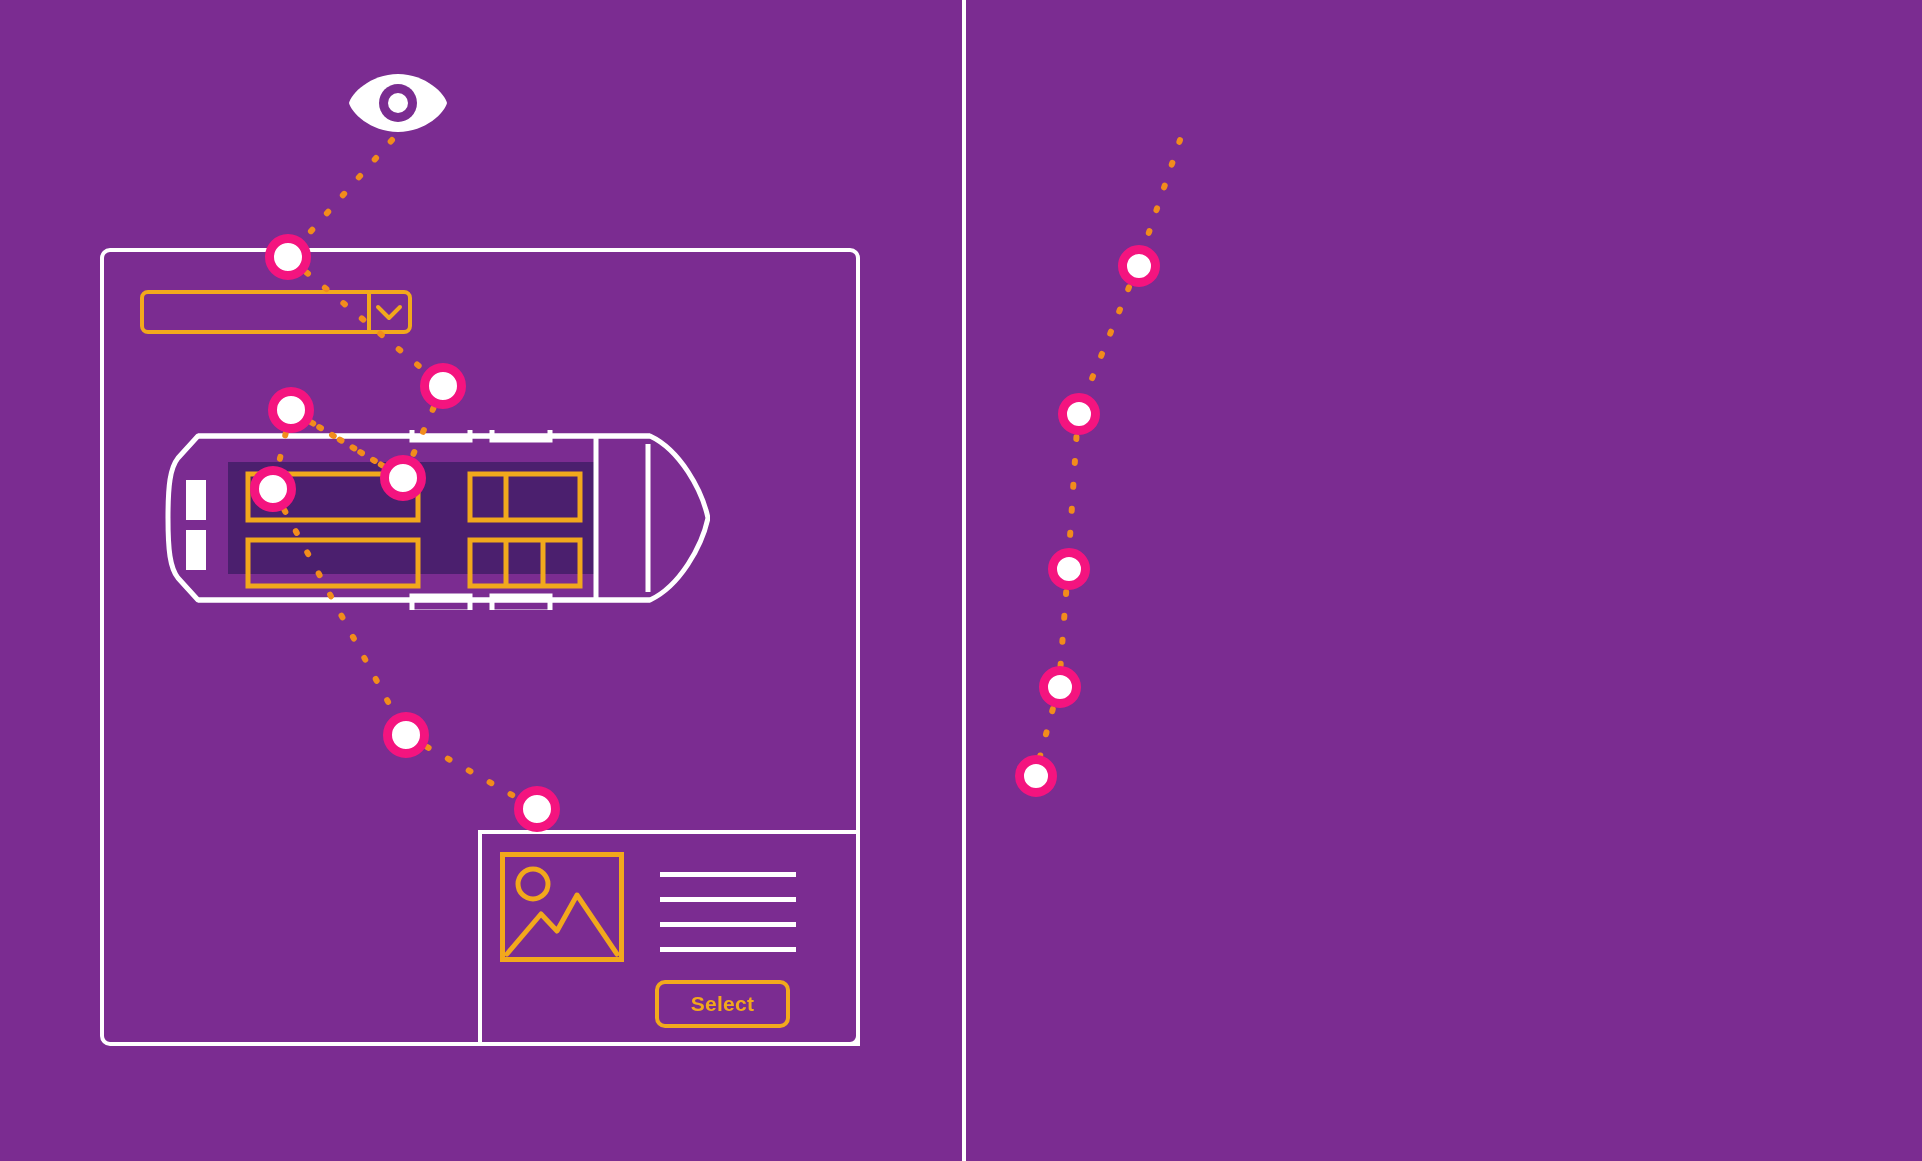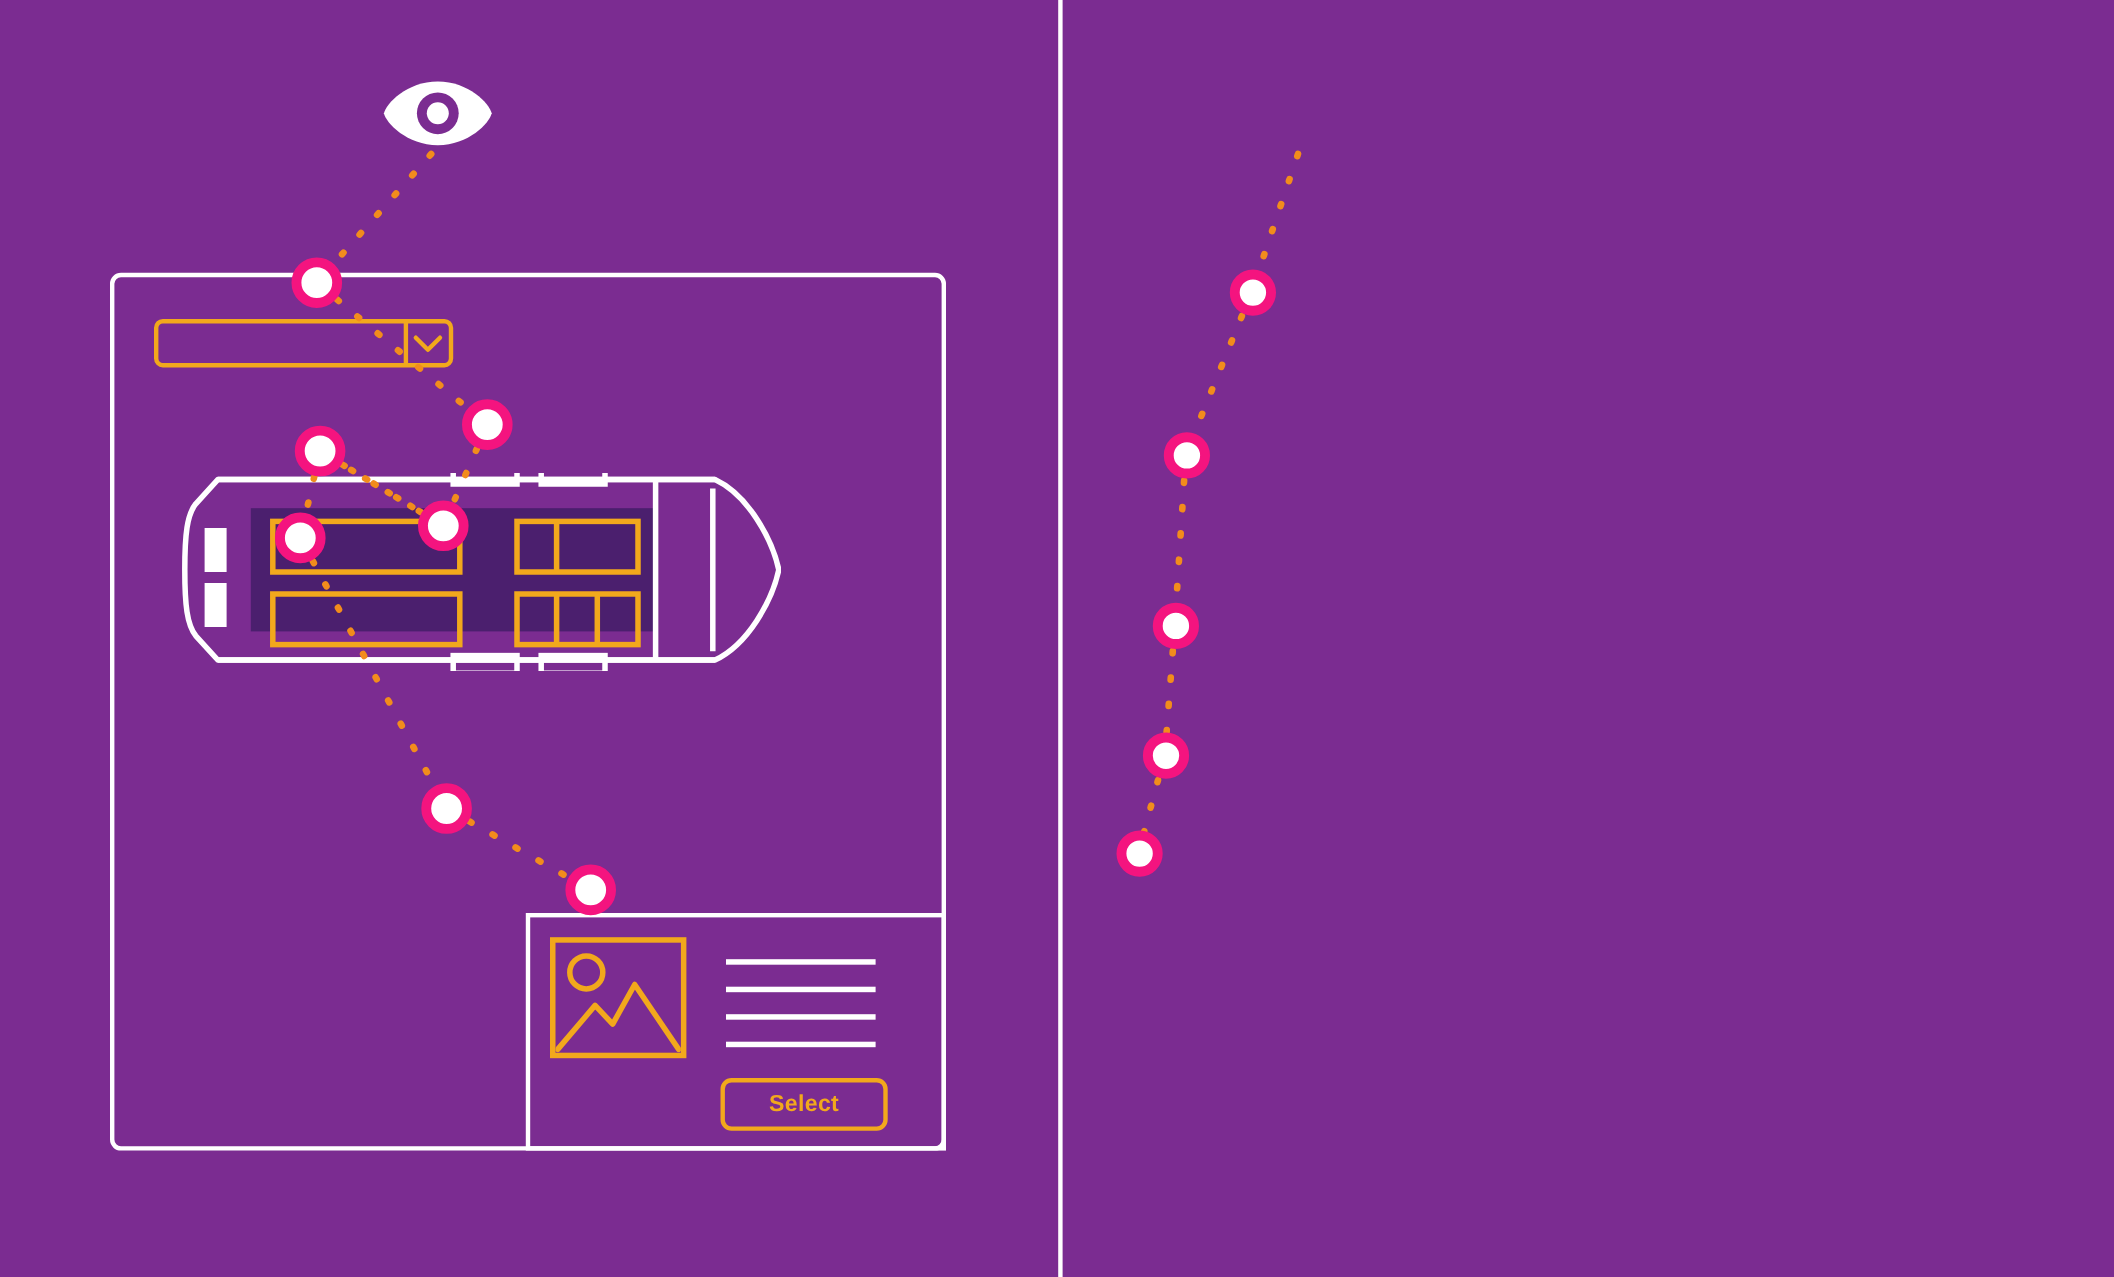--- a/index.html
+++ b/index.html
@@ -149,21 +149,21 @@
       <svg width="114" height="100" viewBox="0 0 114 100" style="position:absolute;left:0;top:0;">
         <circle cx="28" cy="27" r="15" fill="none" stroke="#F2A81C" stroke-width="5"></circle>
         <polyline points="2,97 36,57 52,74 72,38 112,97" fill="none" stroke="#F2A81C" stroke-width="5" stroke-linejoin="round" stroke-linecap="round"></polyline>
       </svg>
     </div>
     <div class="txtline" style="left:660px;top:872px;width:136px;"></div>
     <div class="txtline" style="left:660px;top:897px;width:136px;"></div>
     <div class="txtline" style="left:660px;top:922px;width:136px;"></div>
     <div class="txtline" style="left:660px;top:947px;width:136px;"></div>
 
-    <div class="btn" style="left:655px;top:980px;width:152px;height:48px;text-align:right;">Select</div>
+    <div class="btn" style="left:655px;top:980px;width:135px;height:48px;text-align:right;">Select</div>
   </div>
 
   <div class="divider"></div>
 
   <div class="panel" style="left:966px;top:0;width:956px;height:1161px;">
 
     
     
 
     

